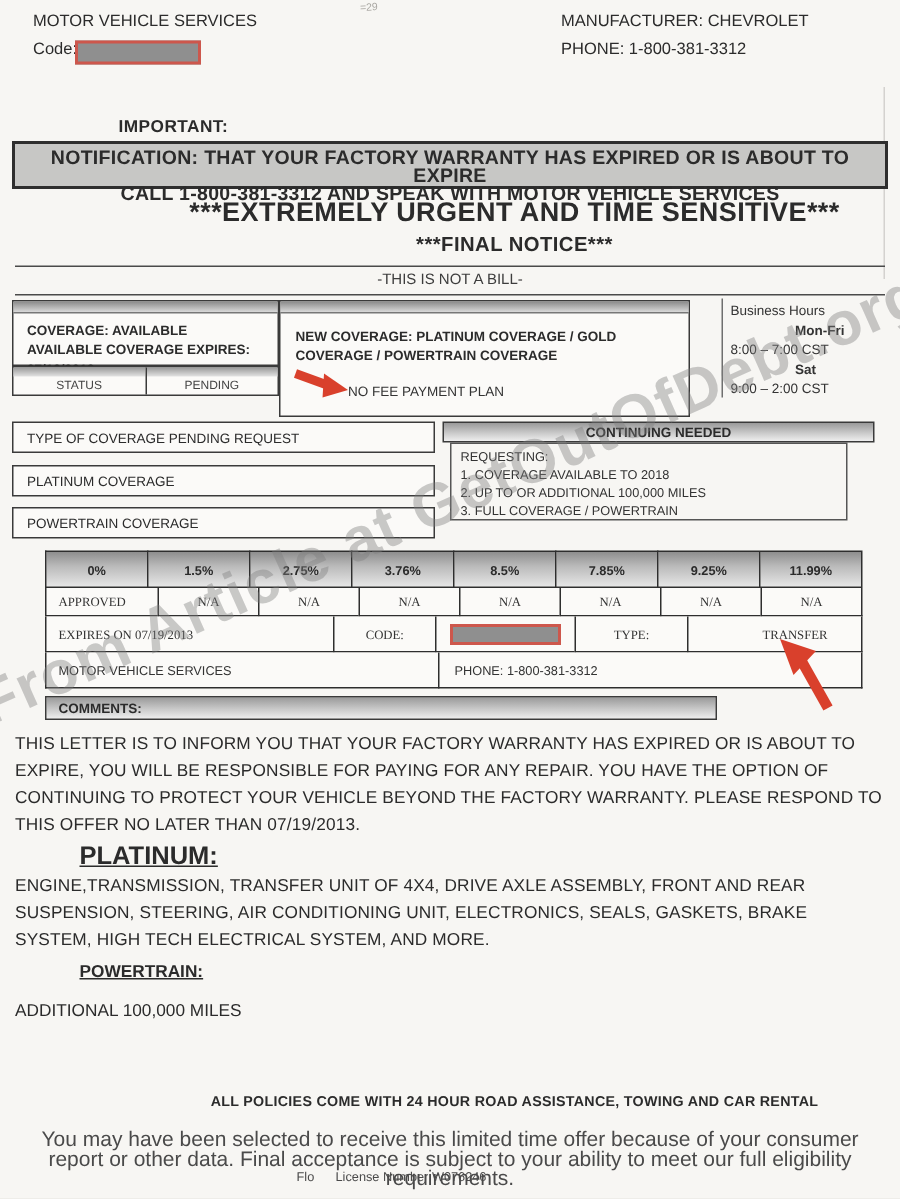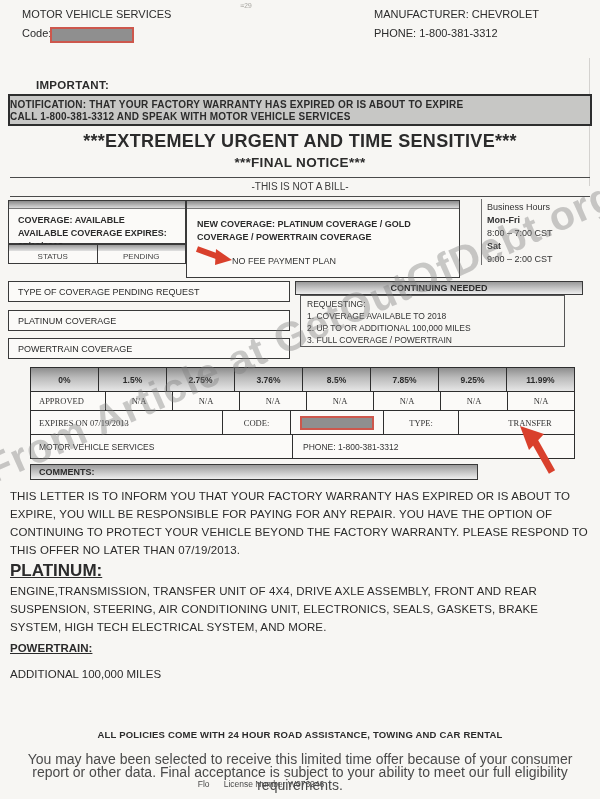--- a/index.html
+++ b/index.html
@@ -4,21 +4,21 @@
 <style>
   * { margin:0; padding:0; box-sizing:border-box; }
   html,body { background:#e8e6e2; }
   .page {
     position:relative; width:600px; height:799px;
     background:#f7f6f3; overflow:hidden;
     font-family:"Liberation Sans", sans-serif;
     color:#2b2b2b;
   }
   .abs { position:absolute; }
-  .b { font-weight:bold; }
+  .b { font-weight:bold;margin-left:43px; }
   .c { text-align:center; }
   .grad {
     background:linear-gradient(to bottom,#8e8e8e 0%,#b9b9b9 40%,#e6e6e6 100%);
   }
   .grad2 {
     background:linear-gradient(to bottom,#9a9a9a 0%,#c9c9c9 55%,#eeeeee 100%);
   }
   .box { border:1.5px solid #3a3a3a; background:#fbfaf8; }
   .redact { background:#8f8f8f; border:2px solid #cd574c; }
   .hr { height:0; border-top:1.5px solid #4a4a4a; }
@@ -34,21 +34,21 @@
   .hdr-code { left:22px; top:27px; font-size:11px; }
   .hdr-redact { left:50px; top:27px; width:84px; height:16px; }
   .hdr-mfr { left:374px; top:8px; font-size:11px; }
   .hdr-phone { left:374px; top:27px; font-size:11px; }
   .artifact { left:240px; top:2px; font-size:7px; color:#a9a7a2; transform:rotate(-3deg); }
   .scanline { left:589px; top:58px; width:1px; height:128px; background:#b8b5b0; opacity:.55; }
   
   .important { left:36px; top:79px; font-size:11.5px; letter-spacing:.3px; }
   .notif { left:8px; top:94px; width:584px; height:32px; background:#c7c7c5;
            border:2px solid #2e2e2e; padding-top:3px; }
-  .notif div { font-size:10px; font-weight:bold; line-height:12px; letter-spacing:.2px; }
+  .notif div { font-size:13px; font-weight:bold; text-align:center; line-height:12px; letter-spacing:.2px; }
   .urgent1 { left:0; top:131px; width:600px; font-size:18px; letter-spacing:.3px; }
   .urgent2 { left:0; top:155px; width:600px; font-size:13.5px; letter-spacing:.3px; }
   .rule1 { left:10px; top:177px; width:580px; }
   .notabill { left:0; top:181px; width:600px; font-size:10px; color:#3d3d3d; }
   .rule2 { left:10px; top:196px; width:580px; }
   
   .covL { left:8px; top:200px; width:178px; height:44px; }
   .covM { left:186px; top:200px; width:274px; height:78px; }
   .strip { position:absolute; left:0; top:0; right:0; height:8px;
            background:linear-gradient(to bottom,#8a8a8a,#d9d9d9); border-bottom:1px solid #777; }

